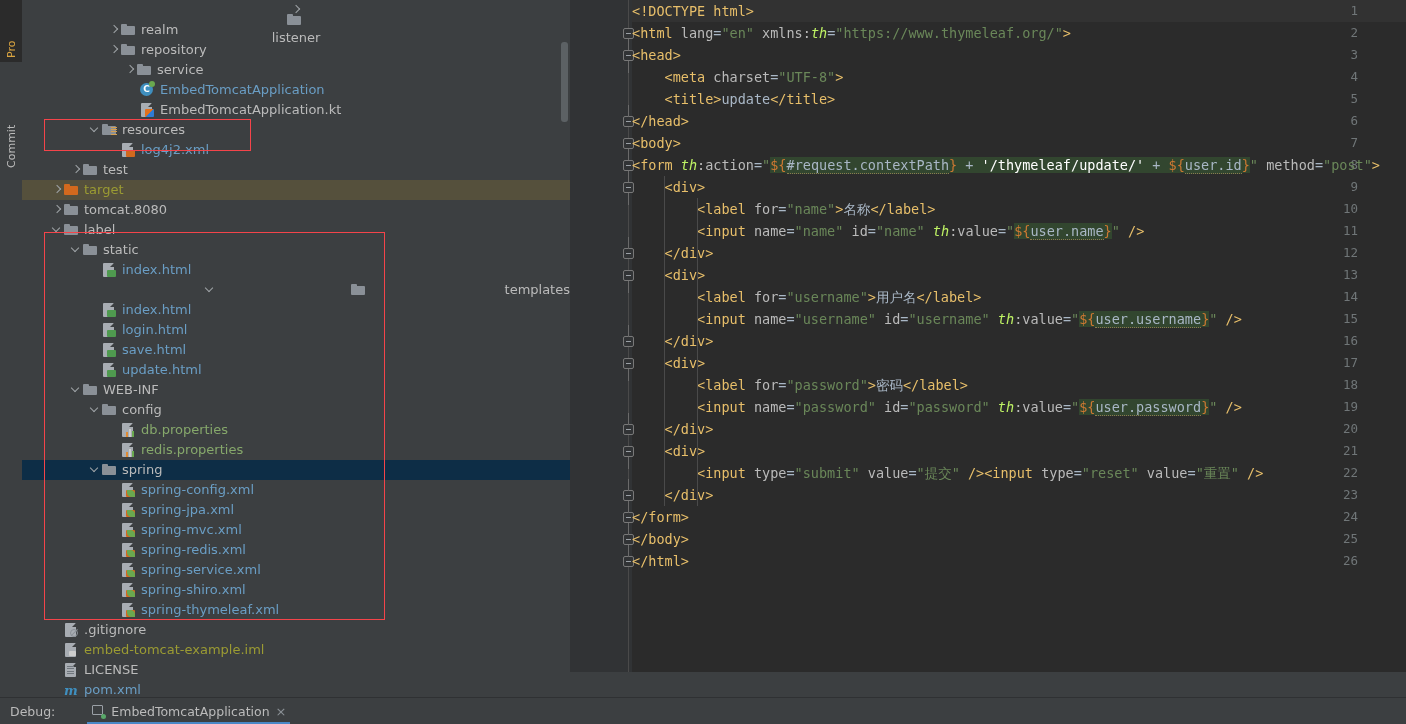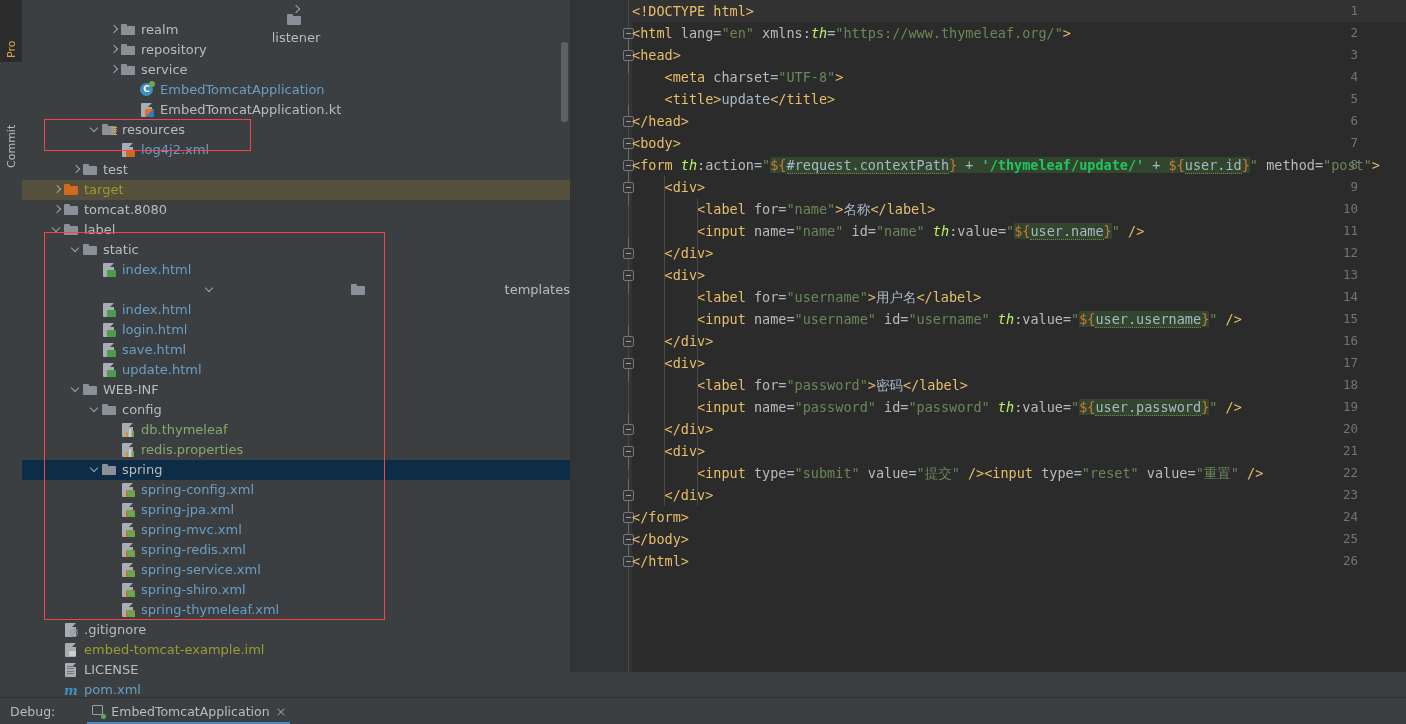--- a/index.html
+++ b/index.html
@@ -124,21 +124,21 @@
   .s-tag   { color: #e8bf6a; }
   .s-attr  { color: #bababa; }
   .s-str   { color: #6a8759; }
   .s-thattr{ color: #bef264; font-style: italic; }
   .s-punct { color: #a9b7c6; }
   .s-doctype { color: #e8bf6a; }
   .s-text  { color: #a9b7c6; }
   .expr-bg { background: #32462f; }
   .s-dollar{ color: #cc7832; }
   .s-var   { color: #a9b7c6; border-bottom: 1px dotted #8a7a50; }
-  .s-url   { color: #22c55e; font-weight: bold; }
+  .s-url   { color: #ffffff; }
 
   
   .debugbar {
     position: absolute; left: 0; top: 697px; width: 1406px; height: 27px;
     background: #3c3f41; border-top: 1px solid #2f3133;
     display: flex; align-items: center; gap: 6px; padding-left: 10px;
   }
   .debug-label { font-size: 12.5px; color: #bbbbbb; }
   .debug-tab {
     display: flex; align-items: center; gap: 6px;
@@ -178,21 +178,21 @@
           <span class="chev right"></span>
           <span class="ficon"><span class="folder"><span class="ft"></span><span class="fb"></span></span></span>
           <span class="lbl c-grey">realm</span>
         </div>
         <div class="row" style="position: absolute; left: 0px; right: 0px; top: 40px;">
           <span style="display: inline-block; width: 86px; flex: 0 0 auto;"></span>
           <span class="chev right"></span>
           <span class="ficon"><span class="folder"><span class="ft"></span><span class="fb"></span></span></span>
           <span class="lbl c-grey">repository</span>
         </div>
-        <div class="row" style="position: absolute; left: 0px; right: 0px; top: 60px;">
+        <div class="row" style="position: absolute; left: 16px; right: 0px; top: 60px;">
           <span style="display: inline-block; width: 86px; flex: 0 0 auto;"></span>
           <span class="chev right"></span>
           <span class="ficon"><span class="folder"><span class="ft"></span><span class="fb"></span></span></span>
           <span class="lbl c-grey">service</span>
         </div>
         <div class="row" style="position: absolute; left: 0px; right: 0px; top: 80px;">
           <span style="display: inline-block; width: 105px; flex: 0 0 auto;"></span>
           <span class="chev "></span>
           <span class="ficon">
             <span class="cls-circle">C</span>
@@ -320,21 +320,21 @@
           <span style="display: inline-block; width: 86px; flex: 0 0 auto;"></span>
           <span class="chev "></span>
           <span class="ficon">
             <span class="sheet"></span>
             <span class="prop-bars">
               <i></i>
               <i></i>
               <i></i>
             </span>
           </span>
-          <span class="lbl c-green">db.thymeleaf</span>
+          <span class="lbl c-green">db.properties</span>
         </div>
         <div class="row" style="position: absolute; left: 0px; right: 0px; top: 440px;">
           <span style="display: inline-block; width: 86px; flex: 0 0 auto;"></span>
           <span class="chev "></span>
           <span class="ficon">
             <span class="sheet"></span>
             <span class="prop-bars">
               <i></i>
               <i></i>
               <i></i>

